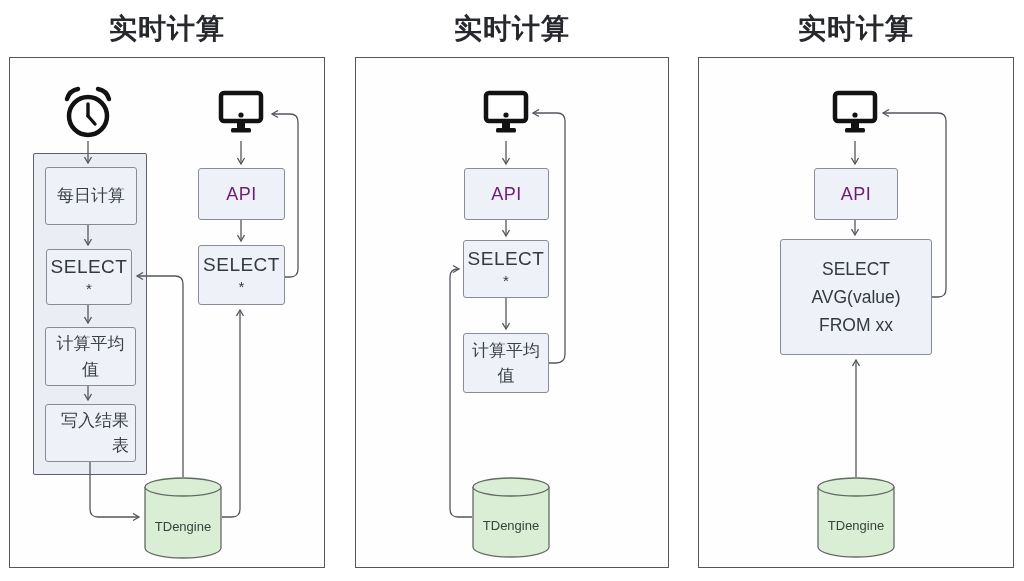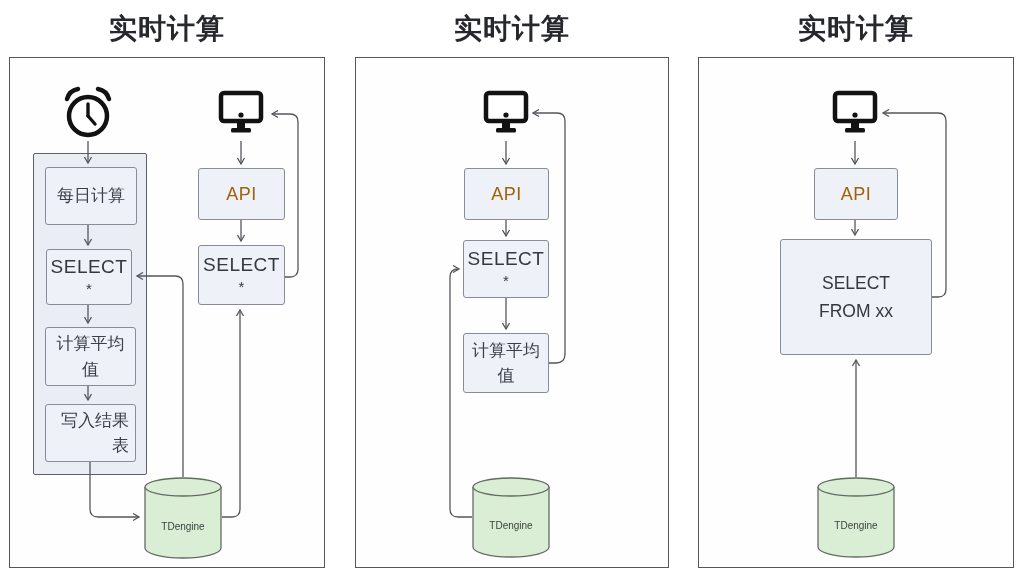--- a/index.html
+++ b/index.html
@@ -18,29 +18,29 @@
   .container-group{
     position:absolute;background:#ebedf5;border:1.2px solid #5d6068;border-radius:2px;
   }
   .box{
     position:absolute;background:#eef1f8;border:1px solid #878c97;border-radius:3px;
     box-sizing:border-box;display:flex;flex-direction:column;align-items:center;
     justify-content:center;text-align:center;color:#3b3f47;font-size:17px;line-height:1.5;
   }
   .sql-line{font-size:19px;color:#34383f;letter-spacing:0.5px;line-height:1.2;}
   .star-line{font-size:15px;color:#34383f;line-height:1.1;margin-top:2px;}
-  .api-label{font-size:18px;color:#a16207;letter-spacing:0.5px;}
+  .api-label{font-size:18px;color:#701a75;letter-spacing:0.5px;}
   .query-line{font-size:17.5px;color:#34383f;line-height:28px;white-space:nowrap;}
   .cn{font-size:17px;padding:2px 6px;}
   .icon{position:absolute;}
   .db{
     position:absolute;display:flex;align-items:center;justify-content:center;
   }
   .db-label{
-    position:relative;z-index:2;font-size:10px;color:#37423a;margin-top:16px;
+    position:relative;z-index:2;font-size:13px;color:#37423a;margin-top:16px;
   }
   .db svg{position:absolute;inset:0;z-index:1;}
   #wires{position:absolute;left:0;top:0;pointer-events:none;z-index:5;}
 </style>
 </head>
 <body>
 
 <div class="title" style="left:9px;width:316px;">实时计算</div>
 <div class="title" style="left:355px;width:314px;">实时计算</div>
 <div class="title" style="left:698px;width:316px;">实时计算</div>
@@ -142,20 +142,21 @@
     <rect x="13" y="38" width="20" height="4.5" rx="1.5" fill="#121212"></rect>
   </svg>
 </div>
 
 <div class="box" style="left:814px;top:168px;width:84px;height:52px;">
   <span class="api-label">API</span>
 </div>
 
 <div class="box" style="left:780px;top:239px;width:152px;height:116px;">
   <div class="query-line">SELECT</div>
+  <div class="query-line">AVG(value)</div>
   <div class="query-line">FROM xx</div>
 </div>
 
 <div class="db" style="left:817px;top:477px;width:78px;height:81px;">
   <svg width="78" height="81" viewBox="0 0 78 81">
     <path d="M1,10 L1,70 A38,10 0 0 0 77,70 L77,10" fill="#daeed6" stroke="#636b63" stroke-width="1.3"></path>
     <ellipse cx="39" cy="10" rx="38" ry="9" fill="#daeed6" stroke="#636b63" stroke-width="1.3"></ellipse>
   </svg>
   <span class="db-label">TDengine</span>
 </div>

